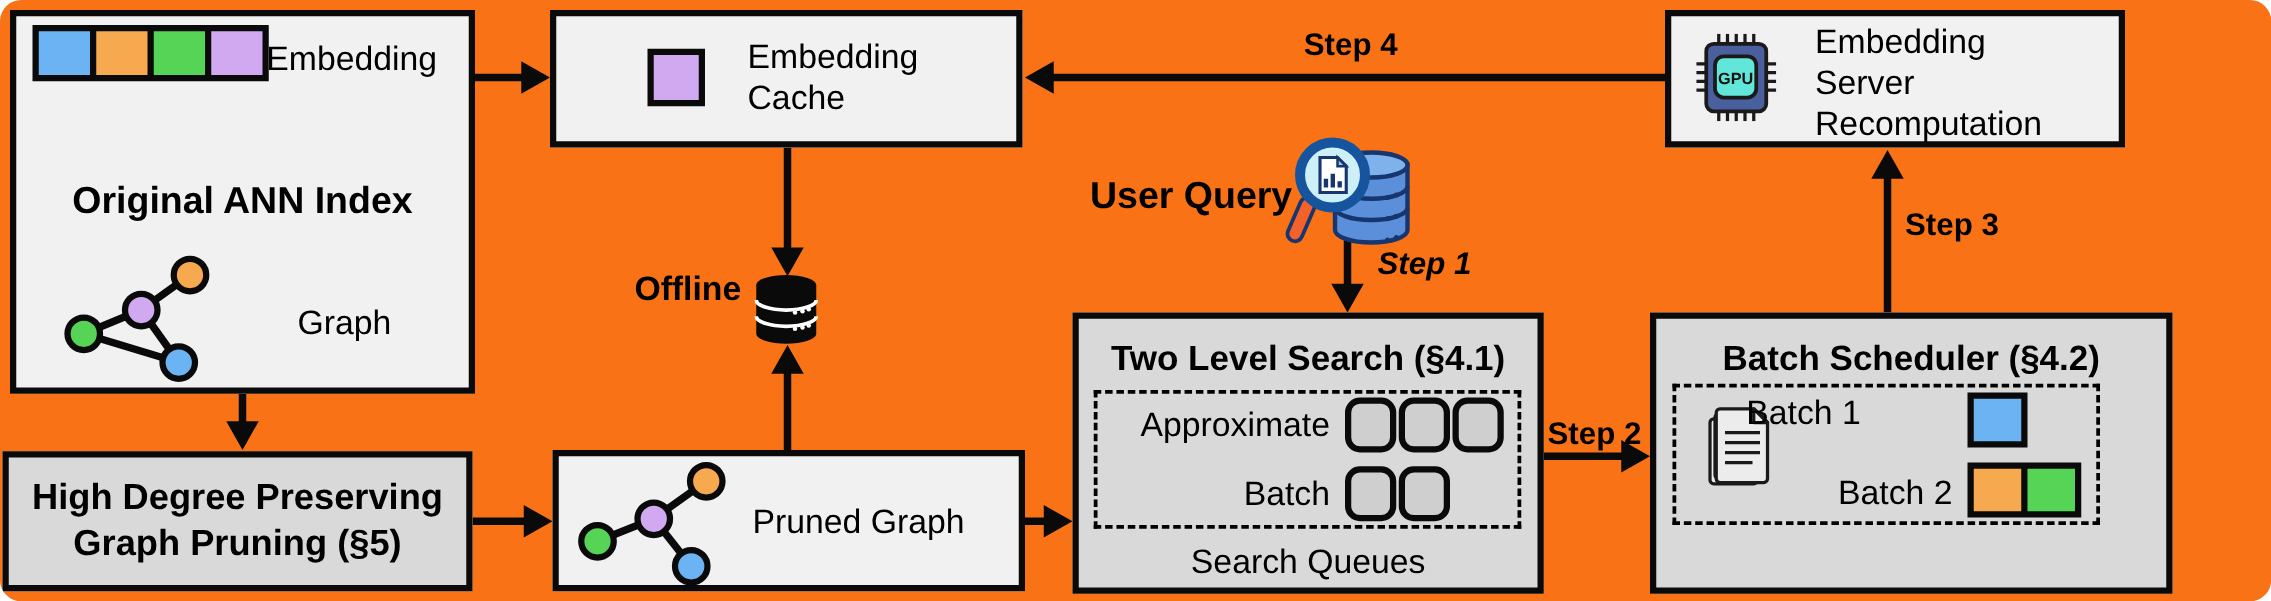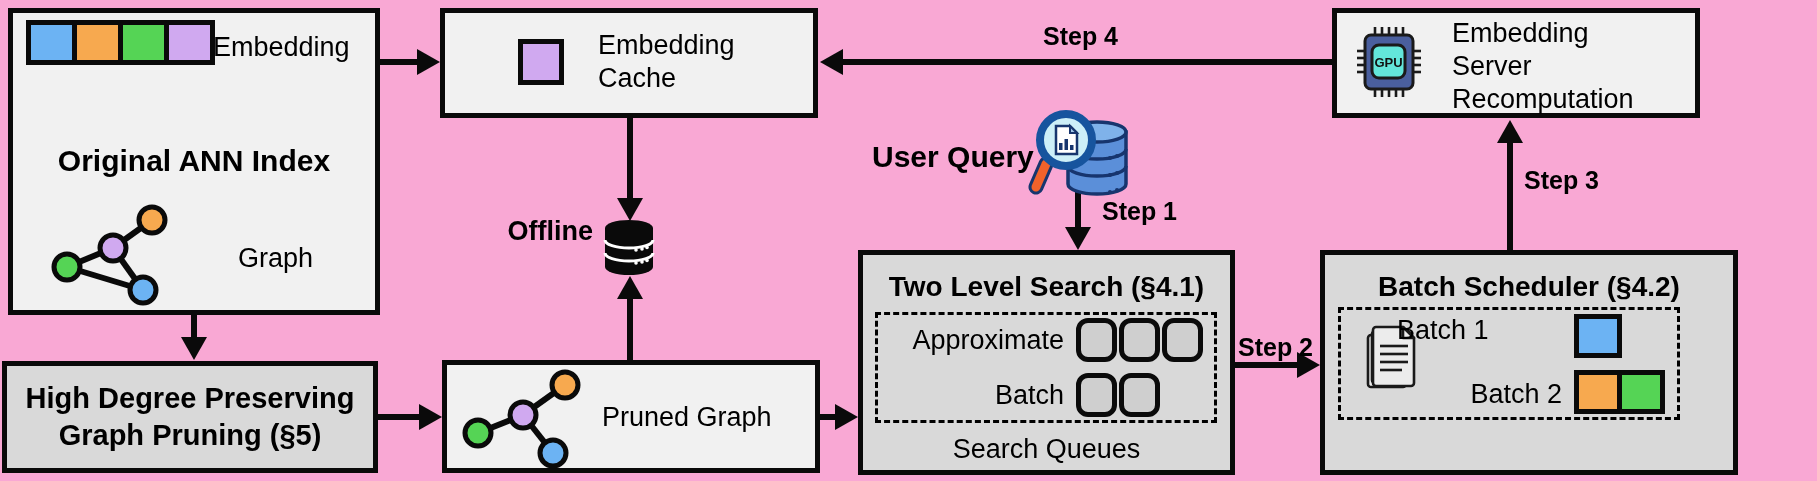--- a/index.html
+++ b/index.html
@@ -1,18 +1,18 @@
 <!DOCTYPE html>
 <html><head>
 <meta charset="utf-8">
 <style>
   html,body{margin:0;padding:0;background:#ffffff;}
   #canvas{
-    position:relative;width:1817px;height:481px;background:#f9a8d4;
-    font-family:"Liberation Sans",sans-serif;color:#000;overflow:hidden;
+    position:relative;width:1817px;height:481px;background:#f97316;
+    font-family:"Liberation Sans",sans-serif;color:#000;overflow:hidden;border-radius:17px;
   }
   .box{position:absolute;border:5px solid #0a0a0a;box-sizing:border-box;}
   .box.light{background:#f1f1f1;}
   .box.gray{background:#d9d9d9;}
   .abs{position:absolute;}
   .t27{font-size:27px;line-height:33px;}
   .t29b{font-size:29px;font-weight:bold;line-height:36px;}
   .step-label{position:absolute;font-size:25px;font-weight:bold;white-space:nowrap;}
   .chip-strip{display:flex;background:#0a0a0a;padding:5px;gap:5px;}
   .chip-strip .chip{width:41px;height:35px;}
@@ -198,21 +198,21 @@
       <div class="qrow" style="margin-top:11px;">
         <div class="qlabel">Batch</div>
         <div class="qsquares">
             <div class="qsq"></div>
             <div class="qsq"></div>
           </div>
       </div>
     </div>
     <div class="center-text t27" style="top:178px;">Search Queues</div>
   </div>
-  <div class="step-label" style="left:1102px;top:197px;">Step 1</div>
+  <div class="step-label" style="left:1102px;top:197px;font-style:italic;">Step 1</div>
   <div class="step-label" style="left:1238px;top:333px;">Step 2</div>
 
   <div class="box gray" style="left:1320px;top:250px;width:418px;height:225px;">
     <div class="center-text" style="top:16px;font-size:28px;font-weight:bold;">Batch Scheduler (§4.2)</div>
     <div class="dashed" style="left:13px;top:52px;width:336px;height:107px;">
       <svg class="abs" style="left:25px;top:14px;" width="52" height="68" viewBox="0 0 52 68">
         <g fill="#ececec" stroke="#1a1a1a" stroke-width="2.6" stroke-linejoin="round">
           <rect x="2" y="11" width="38" height="52" rx="3"></rect>
           <rect x="6" y="7" width="38" height="52" rx="3"></rect>
           <path d="M10 3 h27 l11 11 v45 a3 3 0 0 1 -3 3 h-35 a3 3 0 0 1 -3 -3 v-53 a3 3 0 0 1 3 -3 z"></path>

